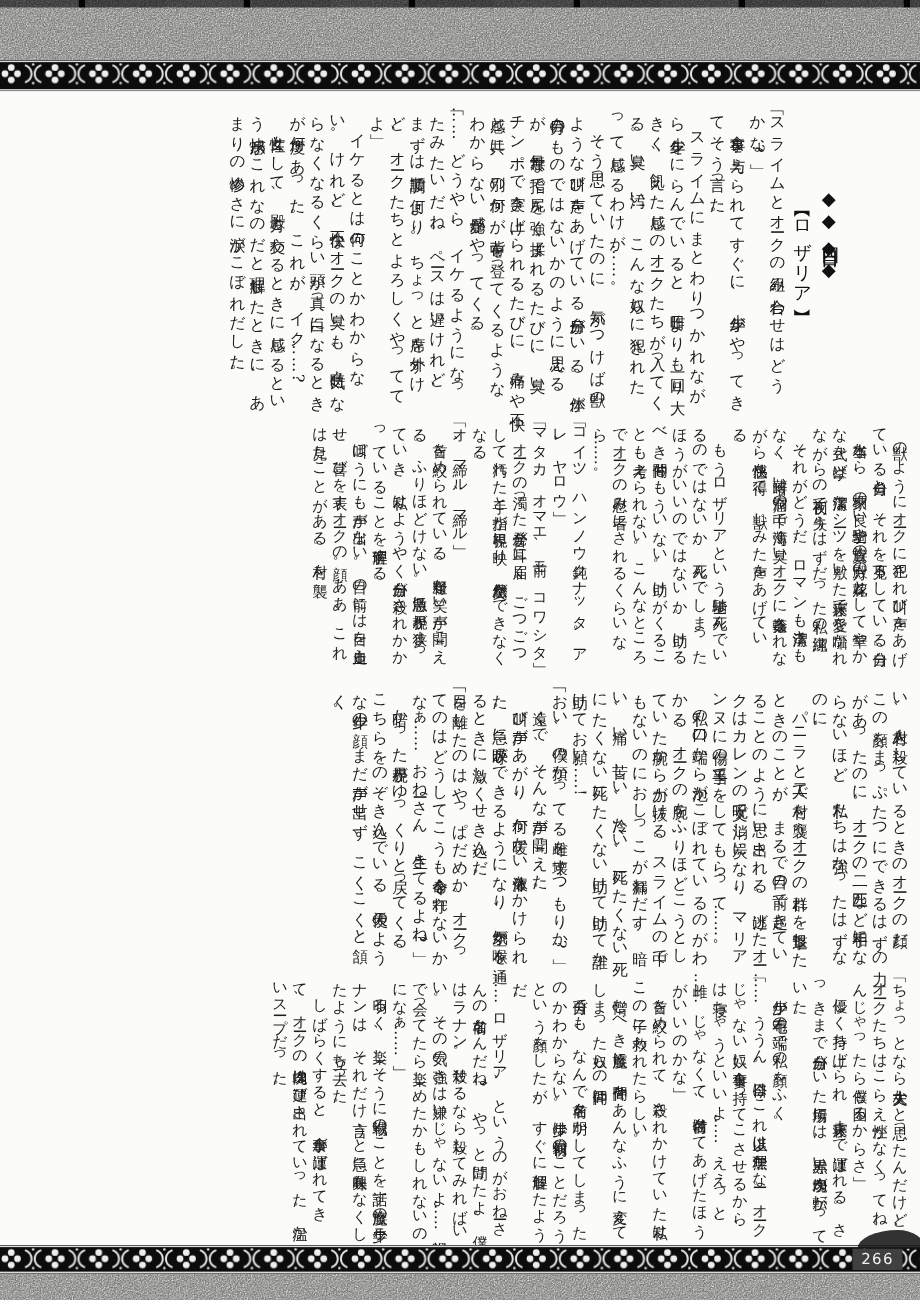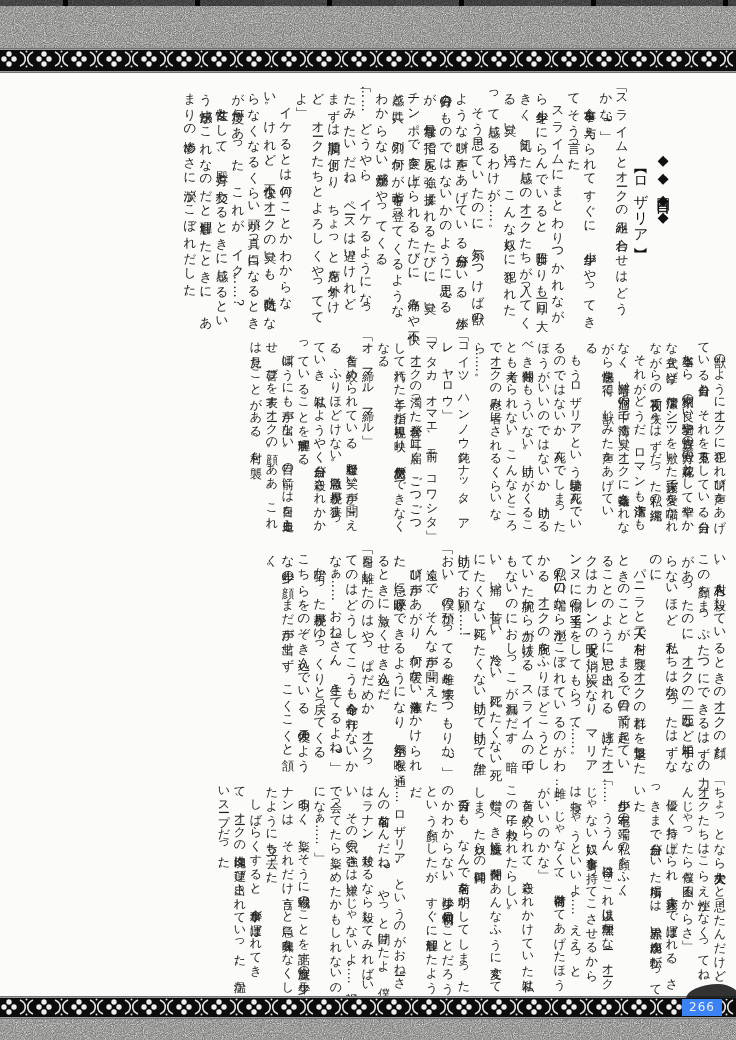--- a/index.html
+++ b/index.html
@@ -30,21 +30,21 @@
   #band3 { top:546px; right:8px;  height:222px; letter-spacing:0.4px; }
   #band4 { top:778px; right:8px;  height:212px; font-size:12px; letter-spacing:0.3px; }
 
   .section-header { font-size:14.5px; line-height:22px; letter-spacing:1.5px; color:#111; }
   .hdr1 { text-indent:68px; }
   .hdr2 { text-indent:80px; }
 
   .page-number {
     position:absolute; top:999px; right:14px;
     width:40px; height:17px;
-    background:#3b82f6; color:#f0f0f0;
+    background:#404040; color:#f0f0f0;
     font-family:"DejaVu Sans", sans-serif;
     font-size:12px; line-height:17px; text-align:center;
     letter-spacing:1px; z-index:3;
   }
   .scan-smudge {
     position:absolute; top:984px; right:-4px;
     width:54px; height:15px;
     background:#161616; opacity:0.88;
     border-radius:60% 40% 0 0 / 100% 100% 0 0;
     z-index:2;

